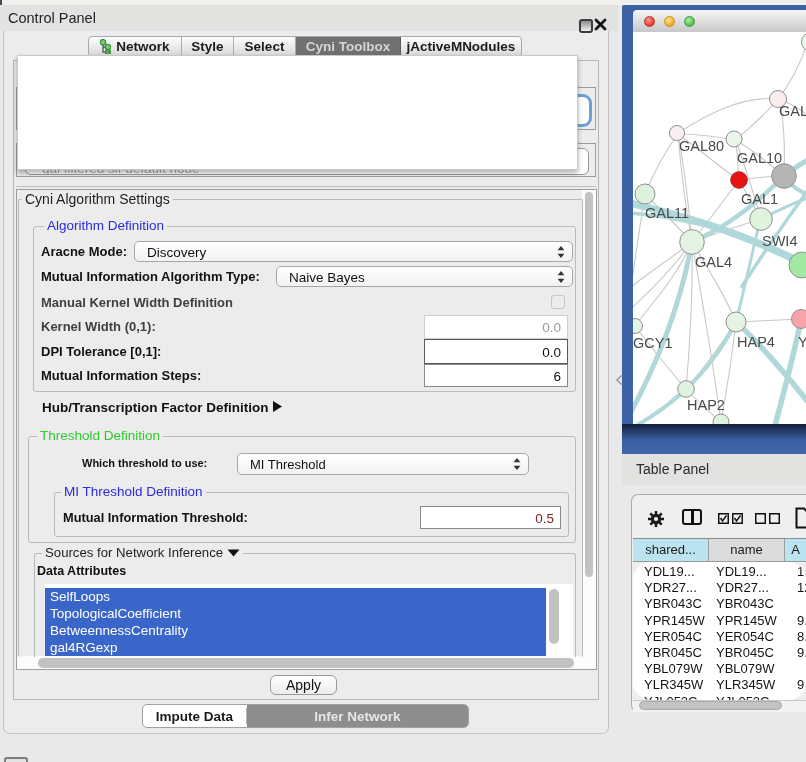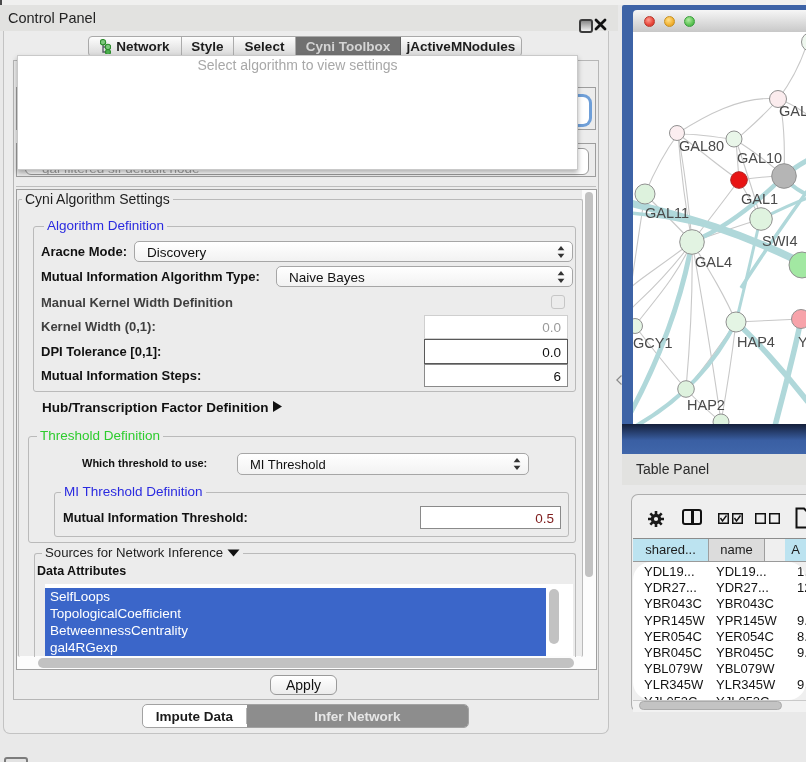--- a/index.html
+++ b/index.html
@@ -270,28 +270,27 @@
     <rect x="0.75" y="0.75" width="9.5" height="9.5" fill="none" stroke="#111" stroke-width="1.5"></rect>
     <rect x="14.75" y="0.75" width="9.5" height="9.5" fill="none" stroke="#111" stroke-width="1.5"></rect>
   </svg>
   <svg class="abs" style="left:163px;top:12px;" width="16" height="22" viewBox="0 0 16 22">
     <path d="M1.5 1.5 L9 1.5 L14.5 7 L14.5 20.5 L1.5 20.5 Z" fill="none" stroke="#111" stroke-width="2"></path>
   </svg>
 </div>
 
 <div class="abs" style="left:633px;top:538px;width:173px;height:24px;border-top:1px solid #8c8c8c;border-bottom:1px solid #9a9a9a;box-sizing:border-box;font-size:13px;color:#1c1c1c;">
   <div class="abs" style="left:0;top:0;width:76px;height:22px;background:#bce3f0;border-right:1px solid #9e9e9e;text-align:center;line-height:22px;box-sizing:border-box;">shared...</div>
-  <div class="abs" style="left:76px;top:0;width:56px;height:22px;background:#dcdcdc;border-right:1px solid #9e9e9e;text-align:center;line-height:22px;box-sizing:border-box;">name</div>
+  <div class="abs" style="left:76px;top:0;width:76px;height:22px;background:#dcdcdc;border-right:1px solid #9e9e9e;text-align:center;line-height:22px;box-sizing:border-box;">name</div>
   <div class="abs" style="left:152px;top:0;width:21px;height:22px;background:#bce3f0;text-align:center;line-height:22px;overflow:hidden;">A</div>
 </div>
 
 <div class="abs" style="left:633px;top:562px;width:173px;height:138px;background:#fff;overflow:hidden;font-size:13px;color:#141414;border-radius:18px;">
   <div class="abs" style="left:11px;top:2px;line-height:16.2px;">YDL19...<br>YDR27...<br>YBR043C<br>YPR145W<br>YER054C<br>YBR045C<br>YBL079W<br>YLR345W<br>YJL053C</div>
   <div class="abs" style="left:83px;top:2px;line-height:16.2px;">YDL19...<br>YDR27...<br>YBR043C<br>YPR145W<br>YER054C<br>YBR045C<br>YBL079W<br>YLR345W<br>YJL053C</div>
   <div class="abs" style="left:164px;top:2px;line-height:16.2px;">13<br>12<br>&nbsp;<br>9.<br>8.<br>9.<br>&nbsp;<br>9.<br>9.</div>
 </div>
 
 <div class="abs" style="left:633px;top:700px;width:173px;height:12px;background:#f2f2f2;border-top:1px solid #c9c9c9;box-sizing:border-box;"></div>
 <div class="abs" style="left:639px;top:701px;width:143px;height:9px;background:#c3c3c3;border:1px solid #ababab;border-radius:5px;box-sizing:border-box;"></div>
 
 <div class="abs" style="left:17px;top:55px;width:561px;height:115px;background:#fff;border:1px solid #c9c9c9;box-shadow:0 3px 5px rgba(0,0,0,0.3);box-sizing:border-box;z-index:50;">
-  <div style="text-align:center;font-size:14px;color:#a8a8a8;height:15px;line-height:15px;margin-top:2px;">Select algorithm to view settings</div>
 </div>
 
 </body></html>

